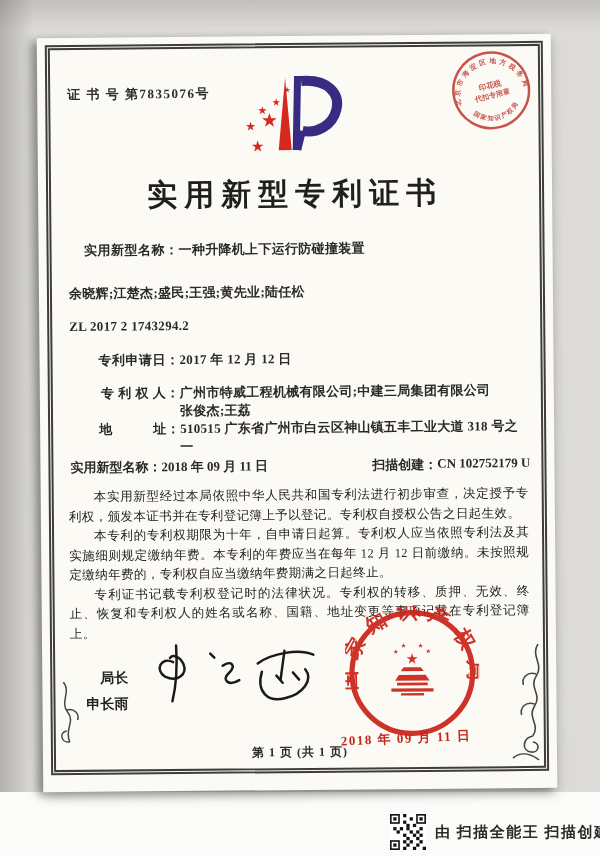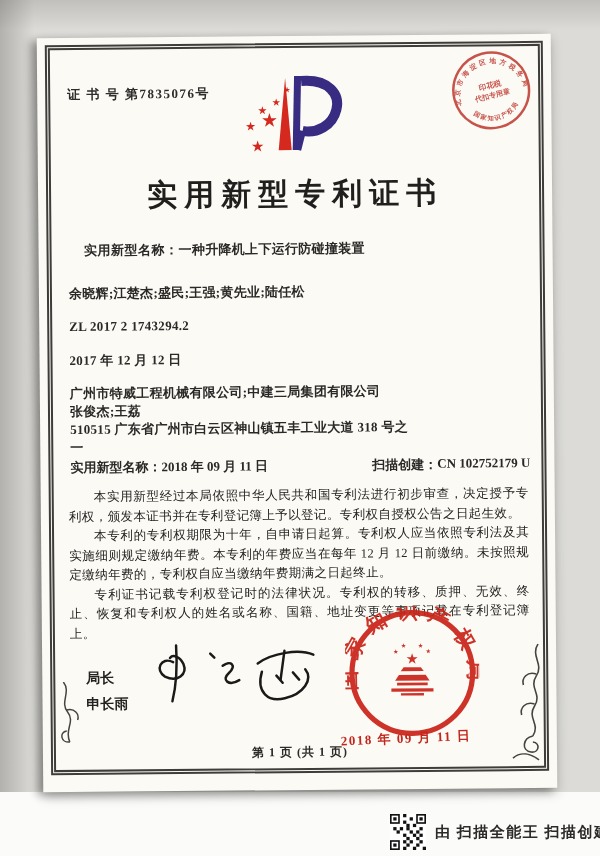--- a/index.html
+++ b/index.html
@@ -38,21 +38,21 @@
   .row .value{flex:1;white-space:pre-line;line-height:18px;letter-spacing:.3px;}
   .r1{top:204px}.r2{top:247px}.r3{top:280px}.r4{top:314px}.r5{top:347px}.r6{top:383px}
   .r7{top:421px;justify-content:space-between;}
   .pair{display:flex;white-space:nowrap;}
 
   .paras{position:absolute;left:28px;right:26px;top:450px;font-size:12.5px;
     line-height:19.5px;text-align:justify;color:#242321;font-weight:500;}
   .paras p{margin:0;text-indent:2em;letter-spacing:.4px;}
 
   .director{position:absolute;left:44px;top:628px;font-size:14px;font-weight:600;
-    line-height:26px;color:#242321;}
+    line-height:26px;color:#242321;text-align:right;}
   .signature{position:absolute;left:100px;top:602px;width:196px;height:78px;}
 
   .seal{position:absolute;left:303px;top:571px;width:134px;height:134px;opacity:.92;}
   .seal-date{position:absolute;left:298px;top:694px;width:160px;font-size:13px;
     font-weight:700;color:#c2271c;letter-spacing:1.5px;transform:rotate(-2deg);white-space:nowrap;}
 
   .page-footer{position:absolute;left:0;right:0;top:708px;text-align:center;
     font-size:12px;font-weight:600;color:#2c2b29;letter-spacing:1px;}
 
   .flourish-br{position:absolute;right:14px;bottom:24px;}
@@ -110,27 +110,30 @@
       <span class="label">实用新型名称：</span>
       <span class="value">一种升降机上下运行防碰撞装置</span>
     </div>
     <div class="row r2">
       <span class="value">余晓辉;江楚杰;盛民;王强;黄先业;陆任松</span>
     </div>
     <div class="row r3">
       <span class="value">ZL 2017 2 1743294.2</span>
     </div>
     <div class="row r4">
+      <span class="label">专利申请日：</span>
       <span class="value">2017 年 12 月 12 日</span>
     </div>
     <div class="row r5">
+      <span class="label">专 利 权 人：</span>
       <span class="value">广州市特威工程机械有限公司;中建三局集团有限公司
 张俊杰;王荔</span>
     </div>
     <div class="row r6">
+      <span class="label">地　　　址：</span>
       <span class="value">510515 广东省广州市白云区神山镇五丰工业大道 318 号之
 一</span>
     </div>
     <div class="row r7">
       <span class="pair">
         <span>实用新型名称：</span>
         <span>2018 年 09 月 11 日</span>
       </span>
       <span class="pair">
         <span>扫描创建：</span>

